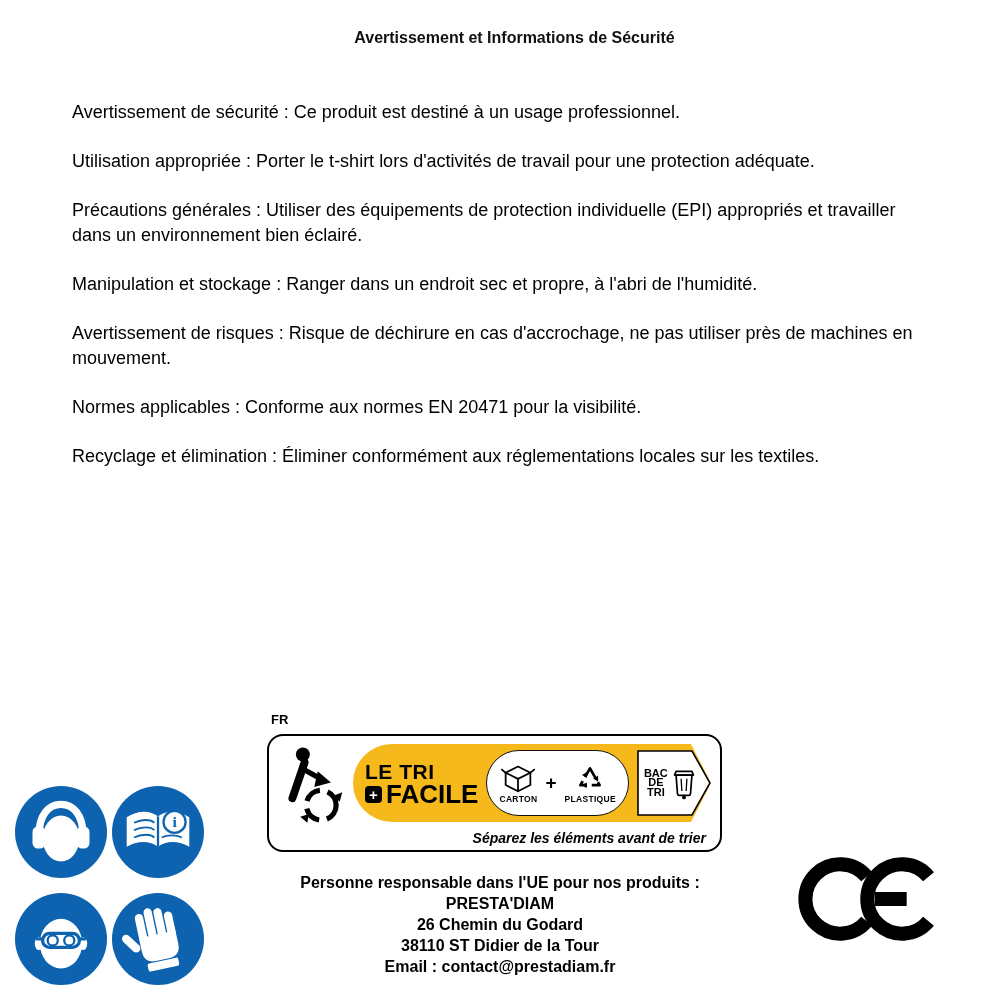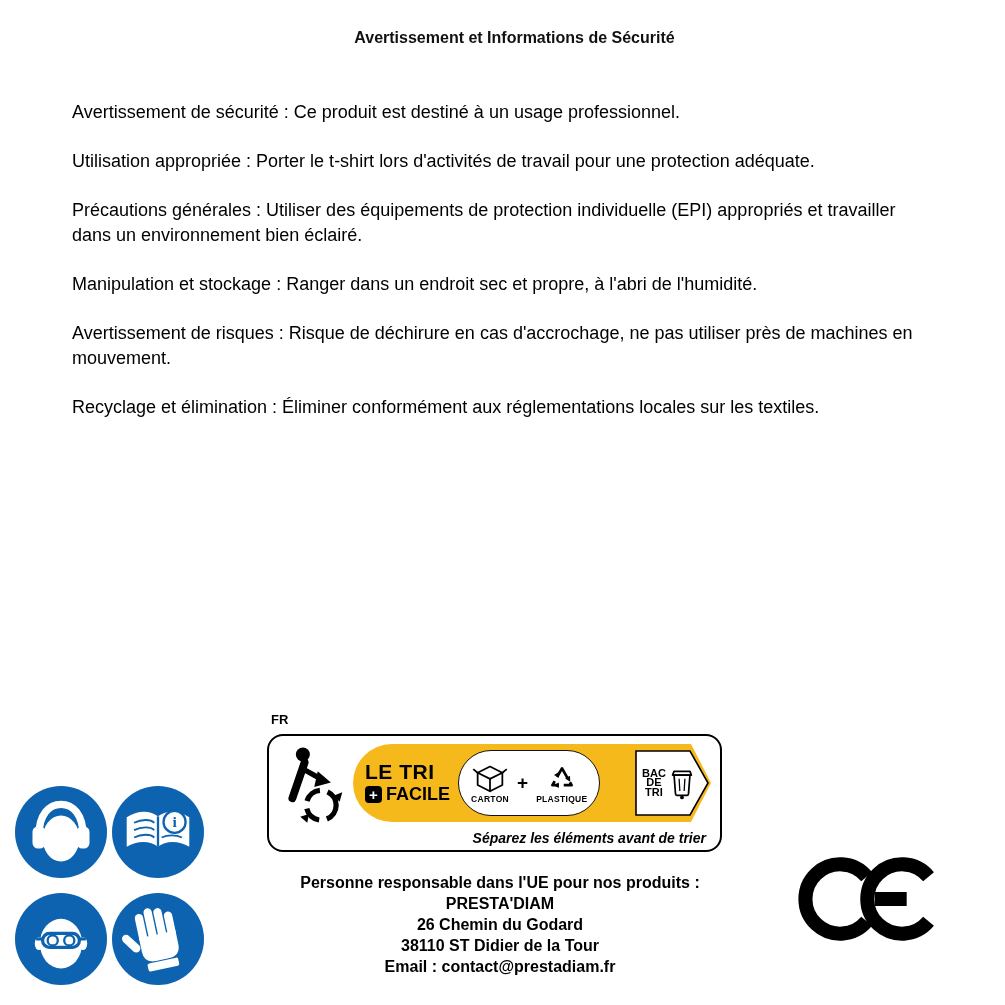--- a/index.html
+++ b/index.html
@@ -25,21 +25,21 @@
   .triman{position:absolute;left:12px;top:8px;width:70px;height:98px;}
   .band{position:absolute;left:84px;top:8px;width:358px;height:78px;background:#F6B91C;
         border-radius:39px 10px 10px 39px;box-sizing:border-box;
         clip-path:polygon(0 0,calc(100% - 20px) 0,100% 50%,calc(100% - 20px) 100%,0 100%);
         display:flex;align-items:center;padding-left:12px;gap:8px;}
   .headline{display:flex;flex-direction:column;justify-content:center;gap:2px;flex:none;}
   .headline .l1{font-size:21px;font-weight:800;letter-spacing:.5px;line-height:20px;}
   .headline .l2{display:flex;align-items:center;gap:4px;}
   .plusbox{width:17px;height:17px;background:#000;color:#fff;border-radius:4px;flex:none;
            display:flex;align-items:center;justify-content:center;font-weight:800;font-size:15px;line-height:1;}
-  .facile{font-size:18px;font-weight:800;line-height:20px;}
+  .facile{font-size:26px;font-weight:800;line-height:20px;}
   .pill{background:#fff;border:1.5px solid #111;border-radius:33px;height:66px;box-sizing:border-box;
         display:flex;align-items:center;justify-content:center;gap:8px;padding:0 12px;flex:none;}
   .mat{display:flex;flex-direction:column;align-items:center;gap:1px;}
   .mat .lbl{font-size:8.5px;font-weight:700;letter-spacing:.3px;}
   .pill .plus{font-size:19px;font-weight:800;}
   .flag{position:relative;width:74px;height:66px;margin-left:auto;margin-right:2px;flex:none;}
   .flag .flag-bg{position:absolute;inset:0;width:100%;height:100%;}
   .flag .inner{position:absolute;inset:0;display:flex;align-items:center;gap:3px;padding:0 14px 0 7px;}
   .binlines{display:flex;flex-direction:column;align-items:center;font-size:11px;font-weight:800;line-height:9.5px;}
   .footnote{position:absolute;right:14px;bottom:4px;font-size:14px;font-weight:700;font-style:italic;margin-top:36px;}
@@ -56,20 +56,21 @@
 <div class="page">
 
   <div class="doc-title">Avertissement et Informations de Sécurité</div>
 
   <div class="content">
     <p>Avertissement de sécurité : Ce produit est destiné à un usage professionnel.</p>
     <p>Utilisation appropriée : Porter le t-shirt lors d'activités de travail pour une protection adéquate.</p>
     <p>Précautions générales : Utiliser des équipements de protection individuelle (EPI) appropriés et travailler dans un environnement bien éclairé.</p>
     <p>Manipulation et stockage : Ranger dans un endroit sec et propre, à l'abri de l'humidité.</p>
     <p>Avertissement de risques : Risque de déchirure en cas d'accrochage, ne pas utiliser près de machines en mouvement.</p>
+    <p>Normes applicables : Conforme aux normes EN 20471 pour la visibilité.</p>
     <p>Recyclage et élimination : Éliminer conformément aux réglementations locales sur les textiles.</p>
   </div>
 
   <div class="ppe">
     <div class="ppe-icon">
       <svg viewBox="0 0 100 100">
         <circle cx="50" cy="50" r="50" fill="#0D63AF"></circle>
         <path d="M26 54 C26 31 37 20 50 20 C63 20 74 31 74 54" fill="none" stroke="#fff" stroke-width="8"></path>
         <ellipse cx="50" cy="57" rx="20" ry="25" fill="#fff"></ellipse>
         <rect x="19" y="44" width="14" height="24" rx="6" fill="#fff"></rect>

